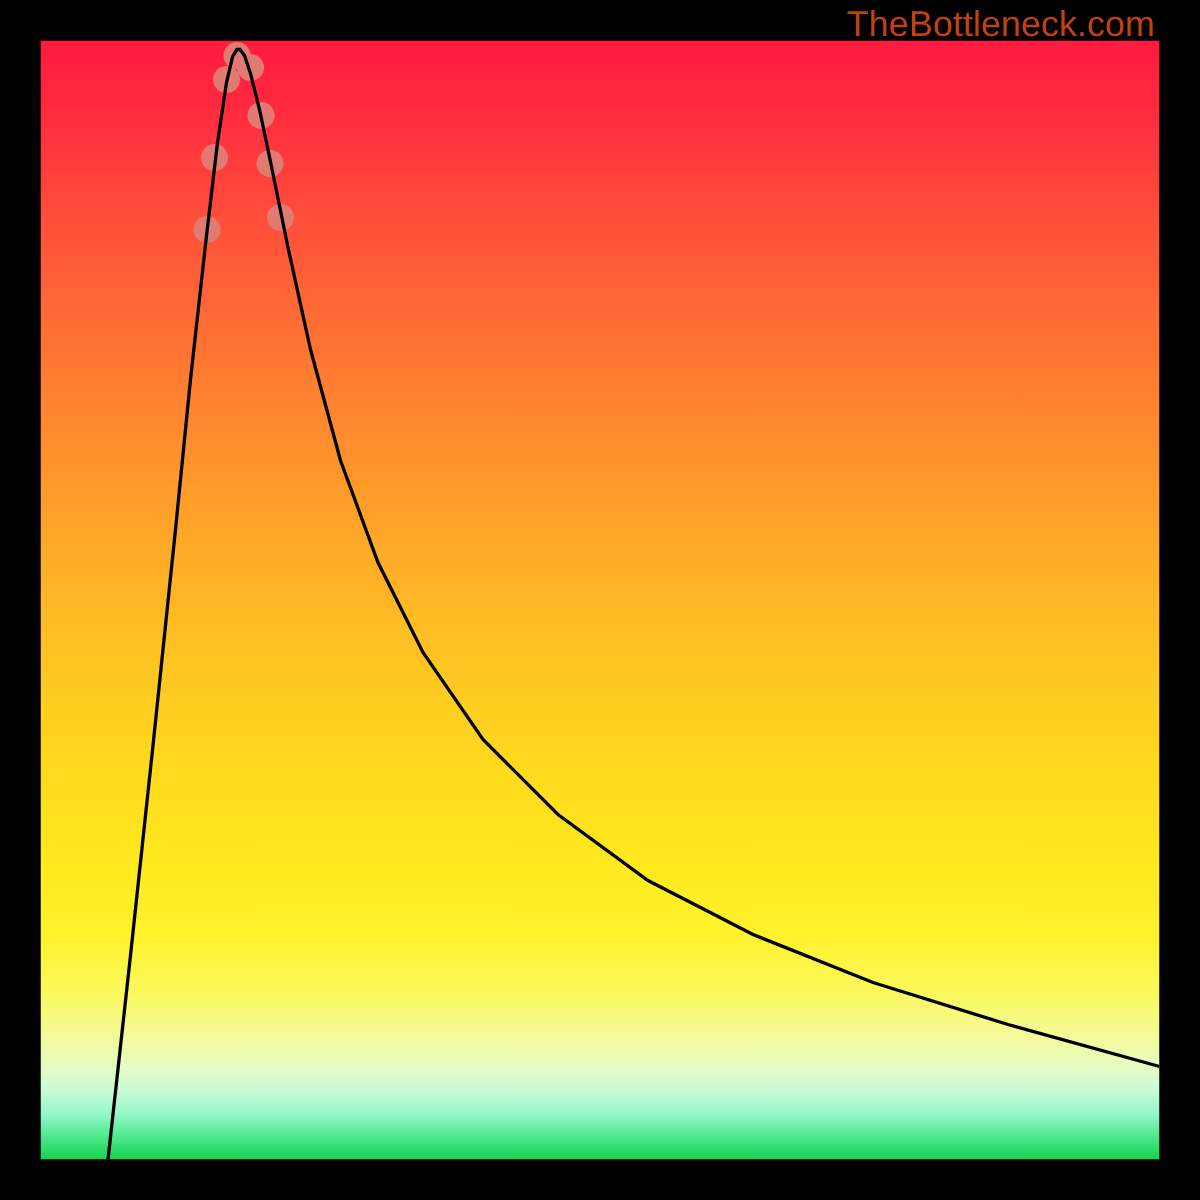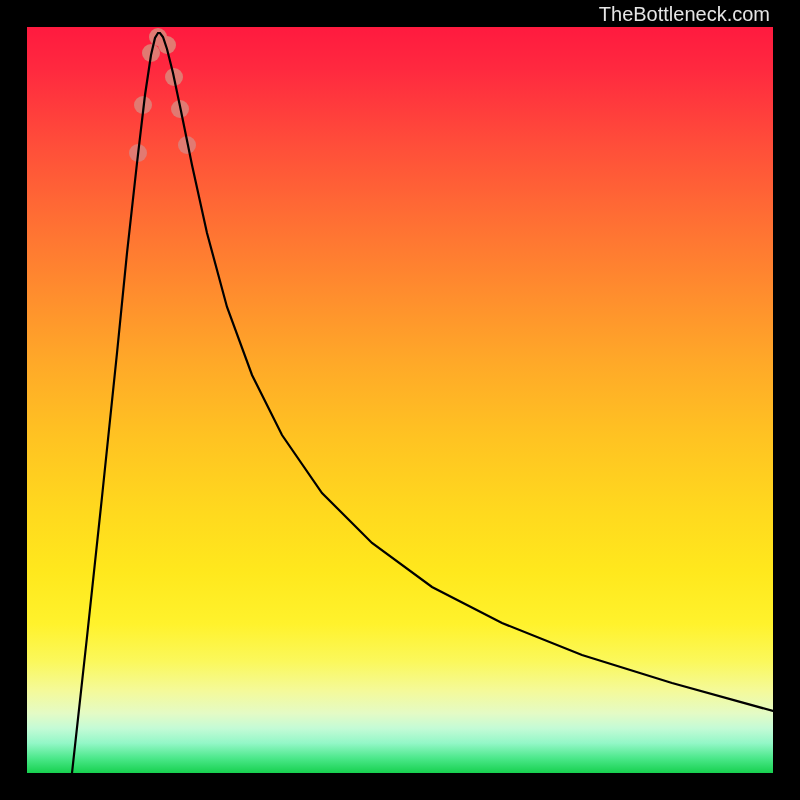--- a/index.html
+++ b/index.html
@@ -44,22 +44,22 @@
       #e4fbc5 92%,
       #c4fbd6 94%,
       #93f7c7 96%,
       #4ce88b 98%,
       #17d14f 100%);
   }
   .watermark {
     position: absolute;
     top: 3px;
     right: 30px;
-    color: #e5e5e5;
-    font-size: 20px;
+    color: #c2410c;
+    font-size: 24px;
     font-weight: 400;
     letter-spacing: 0px;
     user-select: none;
   }
   svg.curve {
     position: absolute;
     left: 0; top: 0;
     width: 746px; height: 746px;
   }
 </style>

